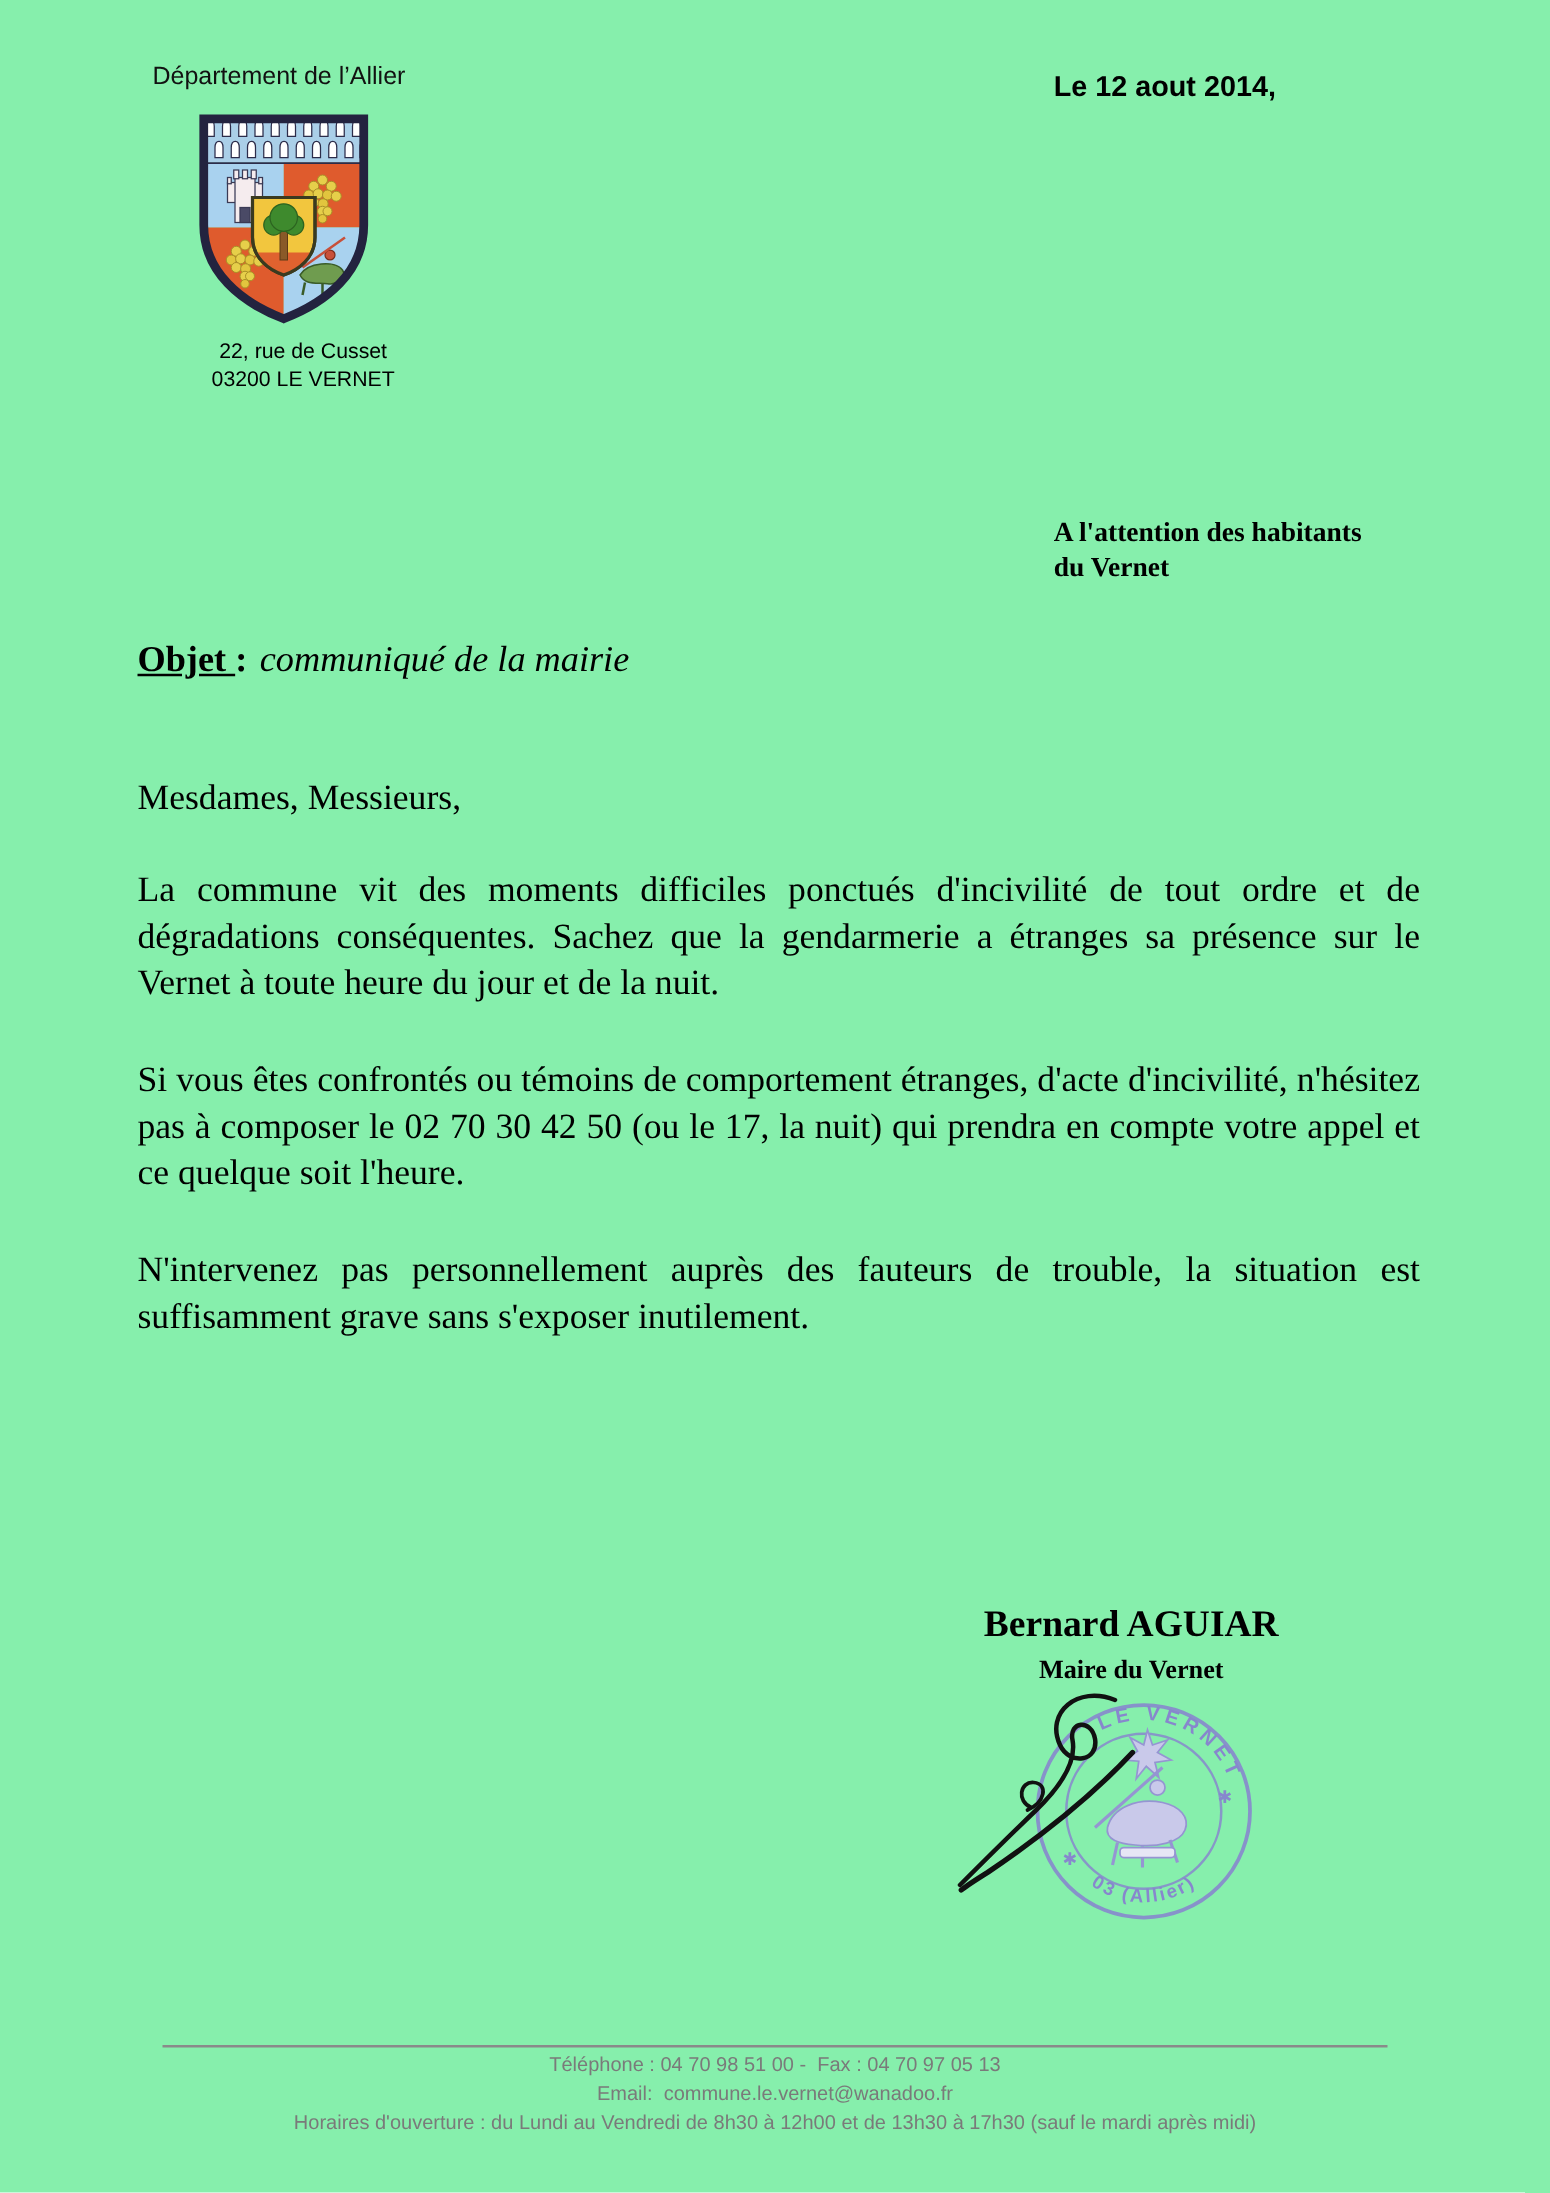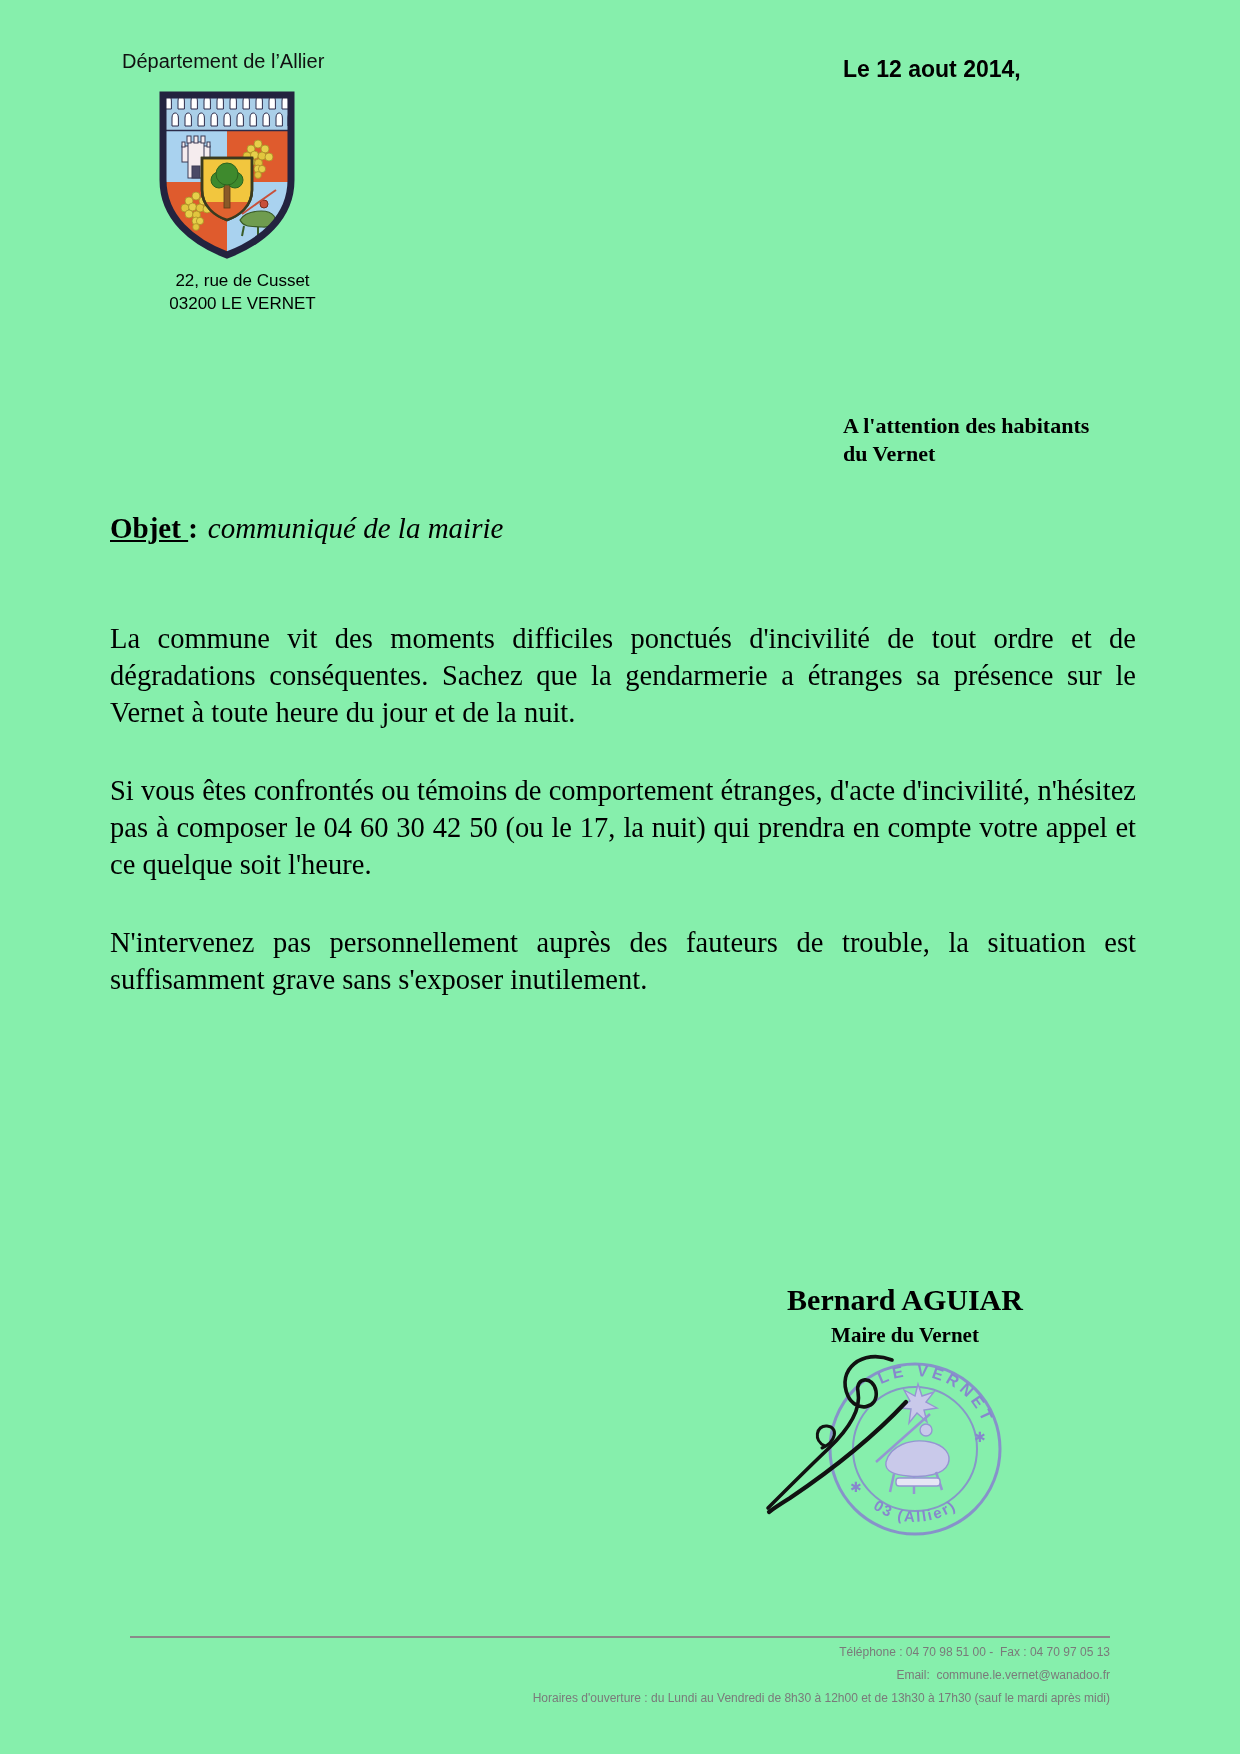--- a/index.html
+++ b/index.html
@@ -59,23 +59,23 @@
   .sig-name{font-weight:bold;font-size:30px;}
   .sig-title{font-weight:bold;font-size:21px;margin-top:6px;}
   .stamp-wrap{position:absolute;left:758px;top:1350px;width:258px;height:202px;}
   
   .footer-rule{
     position:absolute;left:130px;top:1636px;width:980px;height:2px;
     background:#8a8a8a;
   }
   .footer{
     position:absolute;left:130px;top:1641px;width:980px;
-    text-align:right;
+    text-align:center;
     font-family:"Liberation Sans", sans-serif;
-    font-size:12px;line-height:23px;color:#7a7a7a;
+    font-size:16px;line-height:23px;color:#7a7a7a;
   }
   .footer div{white-space:pre;}
 </style>
 </head>
 <body>
 
 <div class="page">
 
   <div class="dept">Département de l’Allier</div>
 
@@ -189,22 +189,23 @@
   <div class="recipient">
     <div>A l'attention des habitants</div>
     <div>du Vernet</div>
   </div>
 
   <div class="subject">
     <span class="lbl">Objet </span><span class="colon">:</span><span class="val">communiqué de la mairie</span>
   </div>
 
   <div class="body-text">
+    <p class="salutation">Mesdames, Messieurs,</p>
     <p>La commune vit des moments difficiles ponctués d'incivilité de tout ordre et de dégradations conséquentes. Sachez que la gendarmerie a étranges sa présence sur le Vernet à toute heure du jour et de la nuit.</p>
-    <p>Si vous êtes confrontés ou témoins de comportement étranges, d'acte d'incivilité, n'hésitez pas à composer le 04 60 30 42 50 (ou le 17, la nuit) qui prendra en compte votre appel et ce quelque soit l'heure.</p>
+    <p>Si vous êtes confrontés ou témoins de comportement étranges, d'acte d'incivilité, n'hésitez pas à composer le 02 70 30 42 50 (ou le 17, la nuit) qui prendra en compte votre appel et ce quelque soit l'heure.</p>
     <p>N'intervenez pas personnellement auprès des fauteurs de trouble, la situation est suffisamment grave sans s'exposer inutilement.</p>
   </div>
 
   <div class="sig-block">
     <div class="sig-name">Bernard AGUIAR</div>
     <div class="sig-title">Maire du Vernet</div>
   </div>
 
   <div class="stamp-wrap">
     <svg width="258" height="202" viewBox="0 0 258 202" xmlns="http://www.w3.org/2000/svg">

